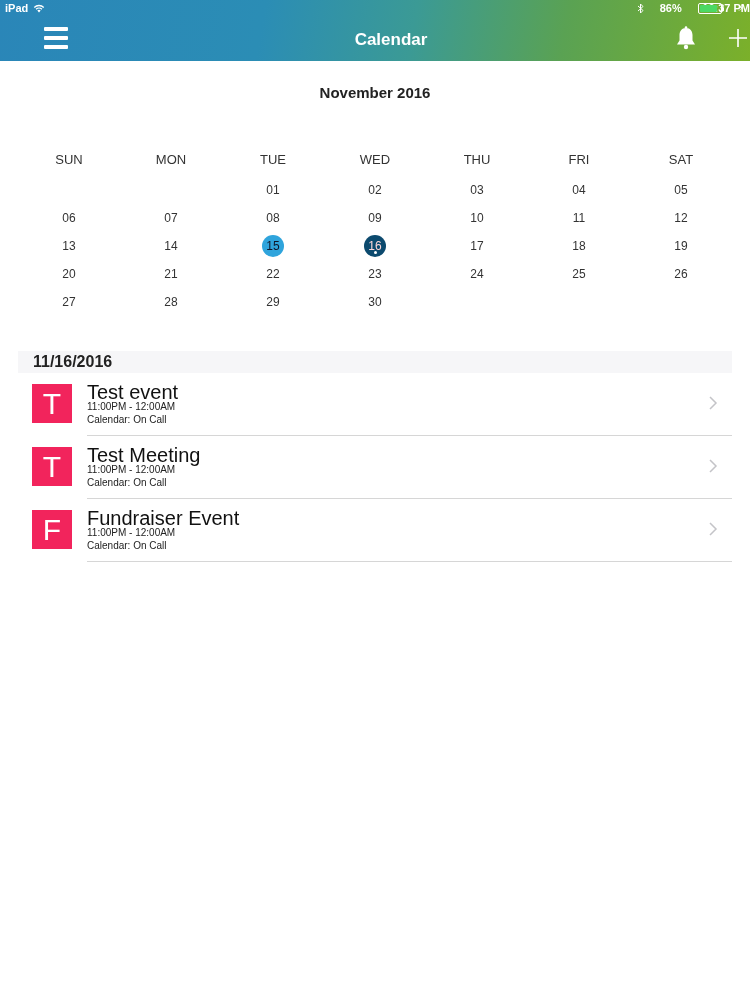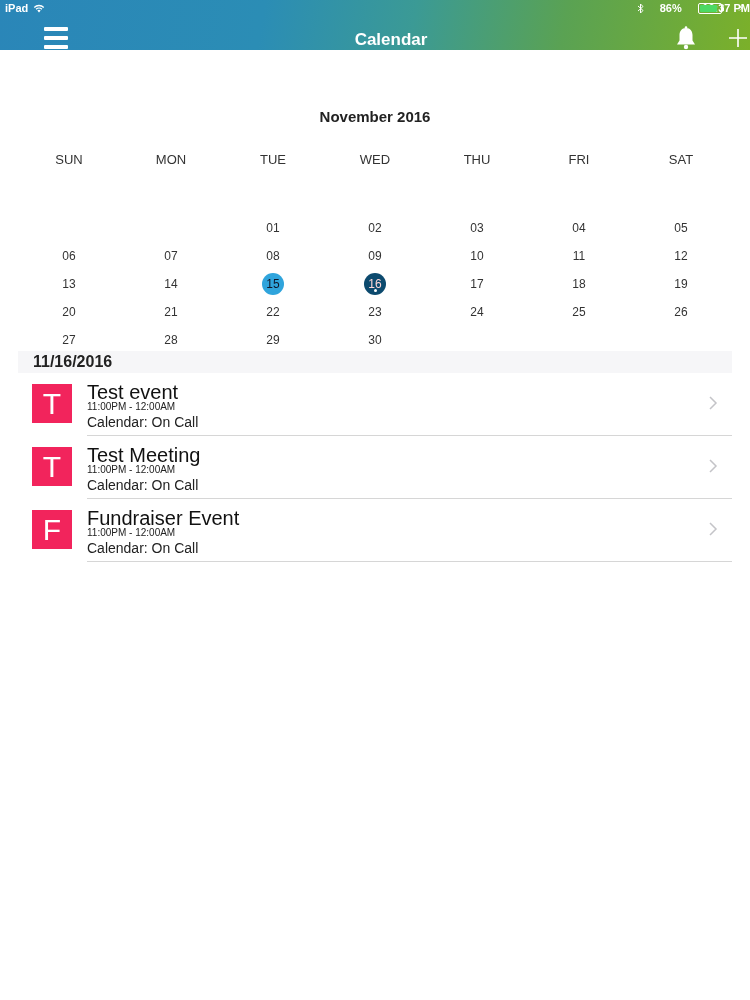--- a/index.html
+++ b/index.html
@@ -1,57 +1,57 @@
 <!DOCTYPE html>
 <html><head>
   <meta charset="utf-8">
   <style>
     * { box-sizing: border-box; margin: 0; padding: 0; }
     html, body { width: 750px; height: 1000px; background: #ffffff; overflow: hidden; }
     body { font-family: "Liberation Sans", "DejaVu Sans", sans-serif; color: #222; position: relative; }
 
     .topbar {
-      position: absolute; left: 0; top: 0; width: 750px; height: 50px;
+      position: absolute; left: 0; top: 0; width: 750px; height: 61px;
       background: linear-gradient(100deg, #2a86b8 0%, #2b8db5 35%, #3b9a95 55%, #5aa253 75%, #7bb02a 100%);
     }
     .status { position: absolute; top: 0; left: 0; width: 750px; height: 18px; color: #fff; font-size: 11px; font-weight: bold; }
     .status .left { position: absolute; left: 5px; top: 2px; display: flex; align-items: center; gap: 5px; }
     .status .center { position: absolute; left: 4px; right: 0; top: 2px; text-align: right; }
     .status .right { position: absolute; right: 6px; top: 2px; display: flex; align-items: center; gap: 16px; }
     .battery { width: 24px; height: 11px; border: 1px solid #fff; border-radius: 2px; position: relative; padding: 1px; }
     .battery .fill { width: 86%; height: 100%; background: #4cd964; border-radius: 1px; }
     .battery::after { content: ""; position: absolute; right: -3px; top: 3px; width: 2px; height: 4px; background: #fff; border-radius: 0 1px 1px 0; }
     .bolt { font-size: 9px; }
 
     .navbar { position: absolute; top: 18px; left: 16px; width: 750px; height: 43px; }
     .menu-btn { position: absolute; left: 28px; top: 9px; width: 24px; height: 22px; display: flex; flex-direction: column; justify-content: space-between; cursor: pointer; }
     .menu-btn span { display: block; height: 4px; background: #fff; border-radius: 1px; }
     .nav-title { position: absolute; left: 0; right: 0; top: 12px; text-align: center; color: #fff; font-size: 17px; font-weight: bold; }
     .bell-btn { position: absolute; left: 657px; top: 7px; width: 26px; height: 26px; cursor: pointer; }
     .plus-btn { position: absolute; left: 710px; top: 8px; width: 24px; height: 24px; cursor: pointer; }
 
-    .month-title { position: absolute; top: 84px; left: 0; right: 0; text-align: center; font-size: 15px; font-weight: bold; color: #222; margin-top: 24px; }
+    .month-title { position: absolute; top: 84px; left: 0; right: 0; text-align: center; font-size: 15px; font-weight: bold; color: #222; }
 
     .calendar { position: absolute; top: 150px; left: 18px; width: 714px; }
     .cal-row { display: flex; height: 28px; align-items: flex-end; }
     .cal-cell { width: 102px; text-align: center; font-size: 12px; color: #333; position: relative; height: 28px; line-height: 18px; padding-top: 1px; }
     .cal-head .cal-cell { font-size: 13px; color: #333; }
-    .day-num { display: inline-block; width: 22px; height: 22px; line-height: 22px; border-radius: 50%; cursor: pointer; margin-top: 38px; }
+    .day-num { display: inline-block; width: 22px; height: 22px; line-height: 22px; border-radius: 50%; cursor: pointer; }
     .day-num.today { background: #2fa4dc; color: #0f172a; }
     .day-num.selected { background: #0c4a6e; color: #ffd8d8; position: relative; }
     .day-num.selected::after { content: ""; position: absolute; left: 10px; bottom: 3px; width: 3px; height: 3px; background: #fff; border-radius: 50%; }
 
     .date-header { position: absolute; top: 351px; left: 18px; width: 714px; height: 22px; background: #f6f6f8; padding-left: 15px; font-size: 16px; font-weight: bold; color: #222; line-height: 22px; }
 
     .events { position: absolute; top: 373px; left: 18px; width: 714px; }
     .event-row { position: relative; height: 63px; cursor: pointer; }
     .event-row .avatar { position: absolute; left: 14px; top: 11px; width: 40px; height: 39px; background: #f2245c; color: #fff; font-size: 30px; text-align: center; line-height: 40px; }
     .event-row .title { position: absolute; left: 69px; top: 8px; font-size: 20px; color: #111; }
     .event-row .time { position: absolute; left: 69px; top: 28px; font-size: 10px; color: #222; }
-    .event-row .cal { position: absolute; left: 69px; top: 41px; font-size: 14px; color: #222; }
+    .event-row .cal { position: absolute; left: 69px; top: 41px; font-size: 10px; color: #222; }
     .event-row .chevron { position: absolute; right: 14px; top: 22px; width: 10px; height: 16px; }
     .event-row .divider { position: absolute; left: 69px; right: 0; bottom: 0; height: 1px; background: #d6d6d6; }
   </style>
 </head>
 <body>
 
 <div class="topbar">
   <div class="status">
     <div class="left">
       <span>iPad</span>

